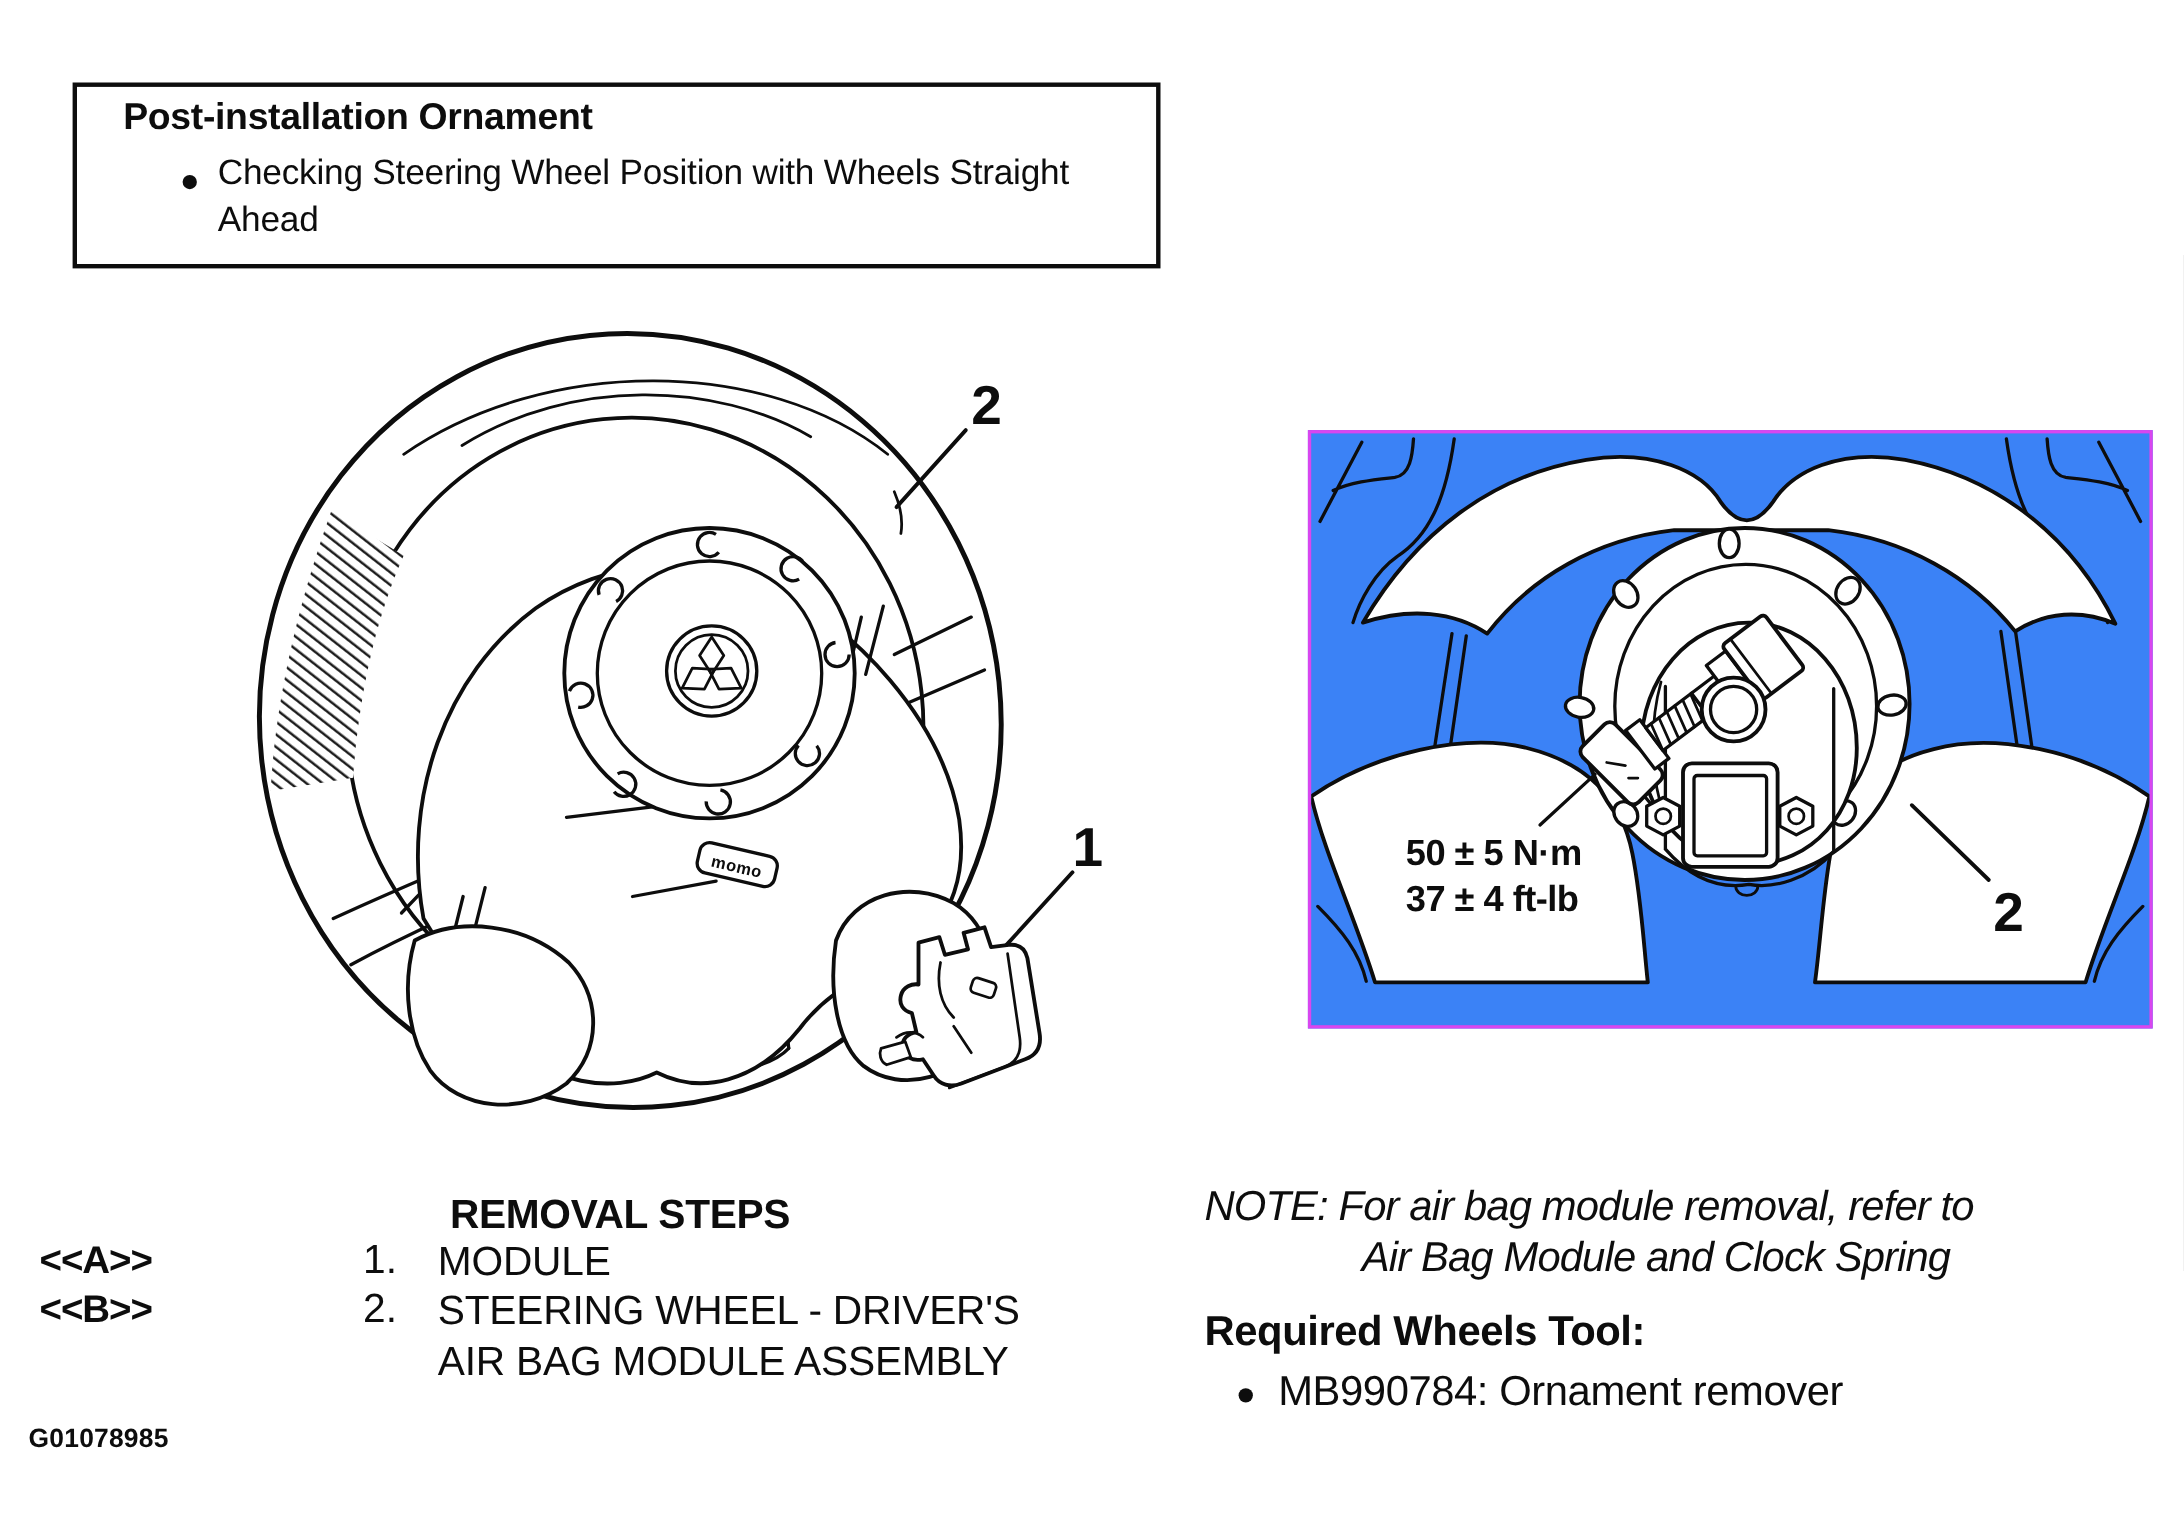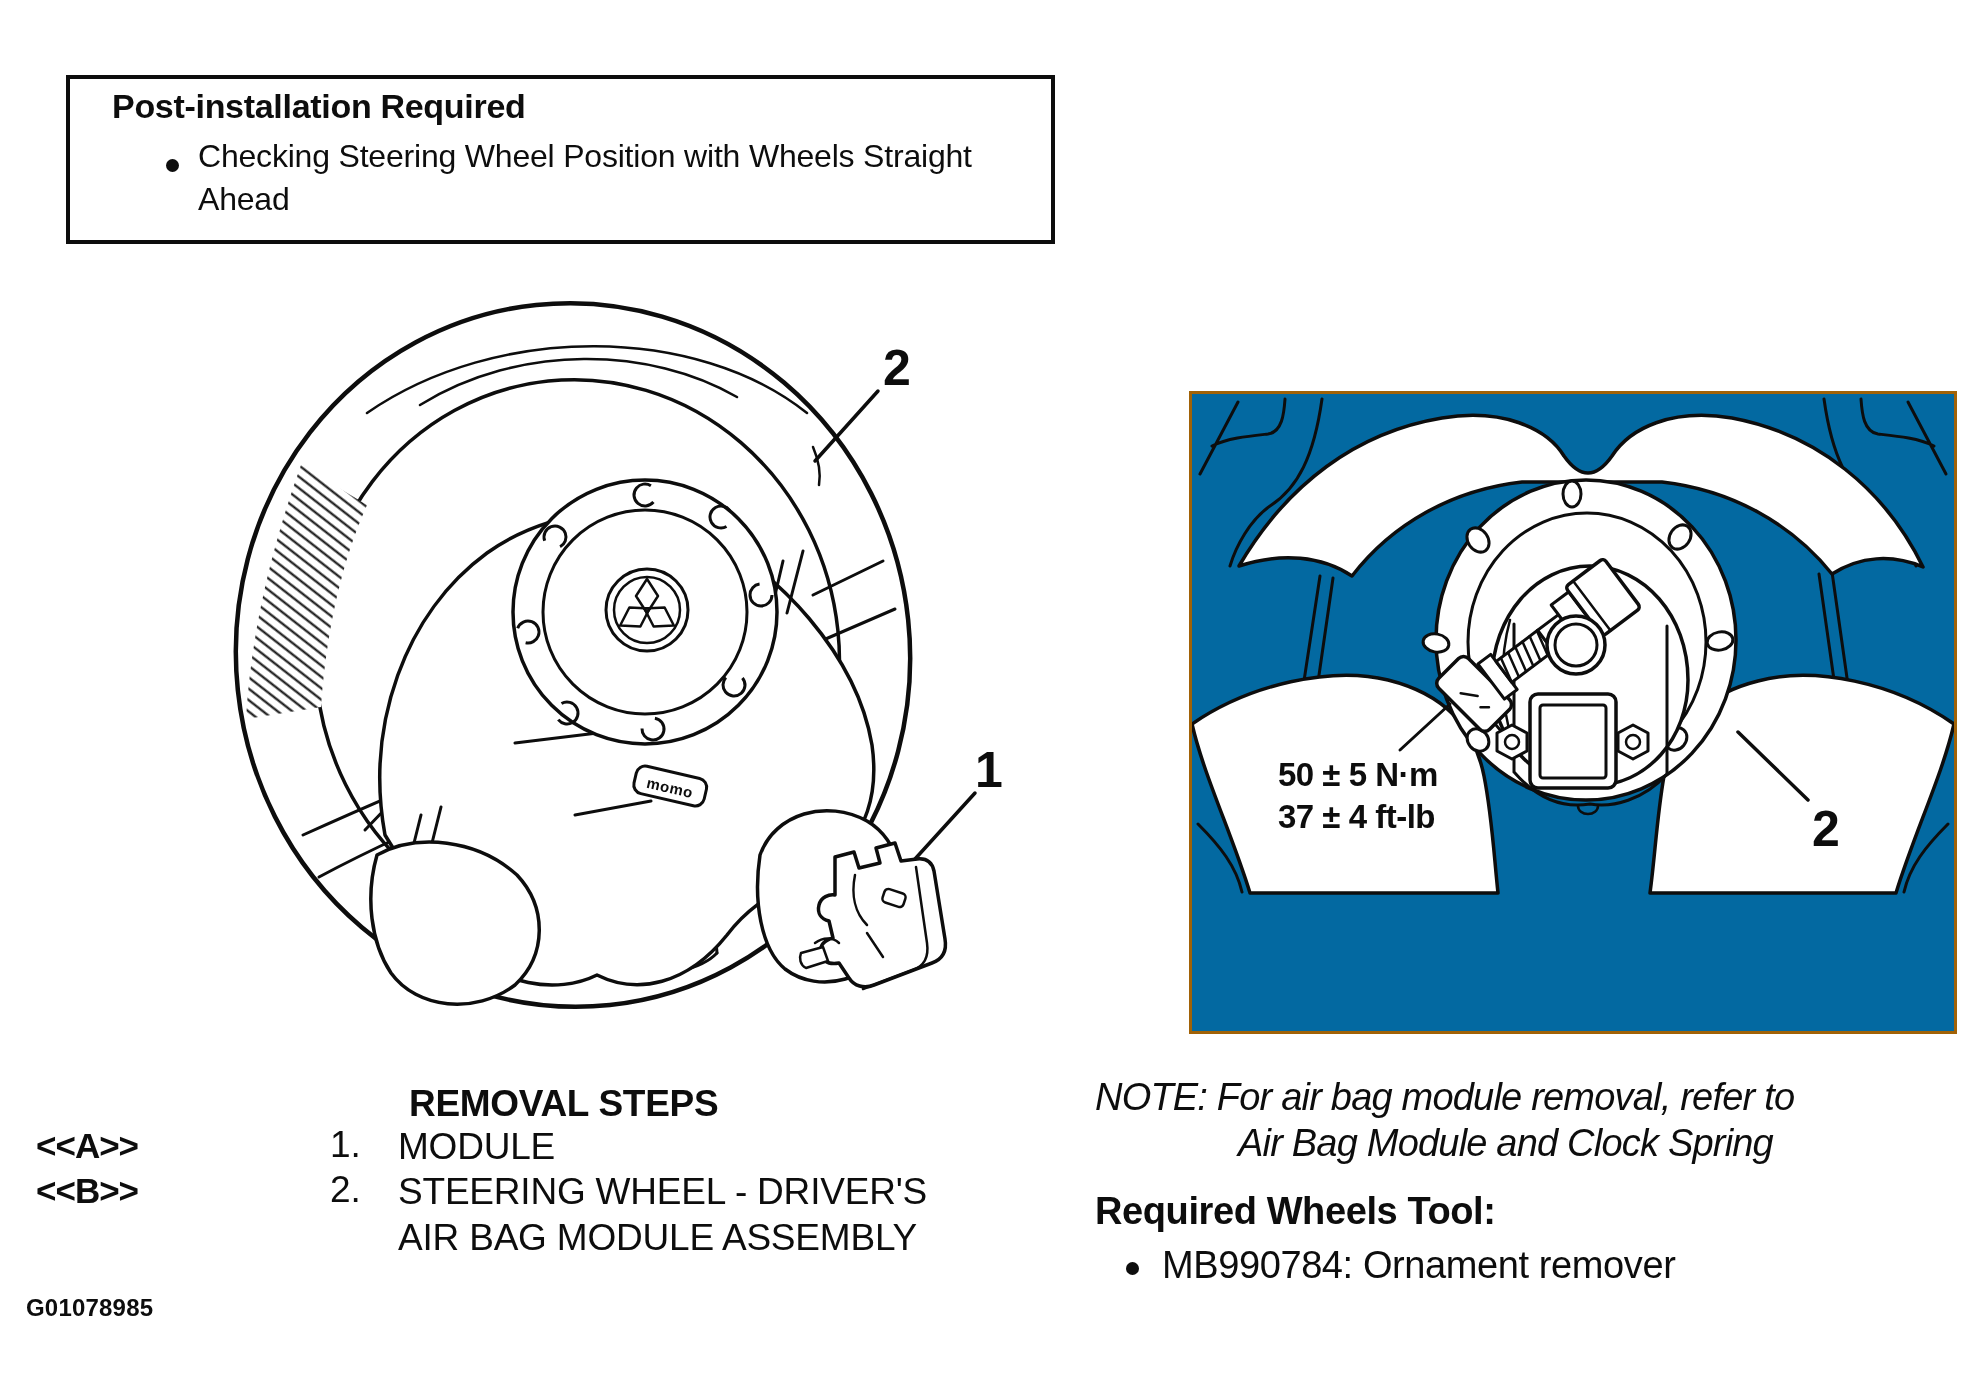--- a/index.html
+++ b/index.html
@@ -12,22 +12,22 @@
   .topbox{
     left:66px; top:75px; width:989px; height:169px;
     border:4px solid #0d0d0d; box-sizing:border-box; background:#ffffff;
   }
   .topbox-title{left:42px; top:8px; font-size:34px; font-weight:700; letter-spacing:-0.3px; white-space:nowrap;}
   .topbox-bullet-dot{left:96px; top:80px; width:13px; height:13px; border-radius:50%; background:#0d0d0d;}
   .topbox-bullet-text{left:128px; top:56px; width:828px; font-size:32px; line-height:43px; letter-spacing:-0.2px;}
   
   .fig-left-svg{left:215px; top:295px;}
   .fig-right-frame{
-    left:1189px; top:391px; width:768px; height:643px;
-    border:3px solid #a16207; box-sizing:border-box; background:#0369a1;
+    left:1189px; top:391px; width:768px; height:544px;
+    border:3px solid #d946ef; box-sizing:border-box; background:#3b82f6;
   }
   svg{display:block;}
   svg .ln{fill:none; stroke:#0d0d0d; stroke-linecap:round; stroke-linejoin:round;}
   svg .fw{fill:#ffffff; stroke:#0d0d0d; stroke-linejoin:round;}
   svg text{fill:#0d0d0d; font-family:"Liberation Sans", sans-serif;}
   .callout-digit{font-size:50px; font-weight:700;}
   .torque-label{font-size:33px; font-weight:700; letter-spacing:-0.5px;}
   .momo-text{font-size:15px; font-weight:700; letter-spacing:0.5px;}
   
   .removal-heading{left:409px; top:1083px; font-size:37px; font-weight:700; letter-spacing:-0.3px; white-space:nowrap;}
@@ -47,21 +47,21 @@
   .tool-bullet-dot{left:1126px; top:1262px; width:13px; height:13px; border-radius:50%; background:#0d0d0d;}
   .tool-item{left:1162px; top:1244px; font-size:38px; letter-spacing:-0.4px; white-space:nowrap;}
   .figure-id{left:26px; top:1294px; font-size:24px; font-weight:700; letter-spacing:0.2px; white-space:nowrap;}
 </style>
 </head>
 <body>
 
 <div class="page">
 
   <div class="abs topbox">
-    <div class="abs topbox-title">Post-installation Required</div>
+    <div class="abs topbox-title">Post-installation Ornament</div>
     <div class="abs topbox-bullet-dot"></div>
     <div class="abs topbox-bullet-text">Checking Steering Wheel Position with Wheels Straight Ahead</div>
   </div>
 
   <svg class="abs fig-left-svg" width="835" height="725" viewBox="0 0 835 725">
     <defs>
       <pattern id="hatchp" width="9" height="9" patternUnits="userSpaceOnUse" patternTransform="rotate(38)">
         <rect width="9" height="9" fill="#ffffff"></rect>
         <line x1="0" y1="1.5" x2="9" y2="1.5" stroke="#0d0d0d" stroke-width="2.1"></line>
       </pattern>

